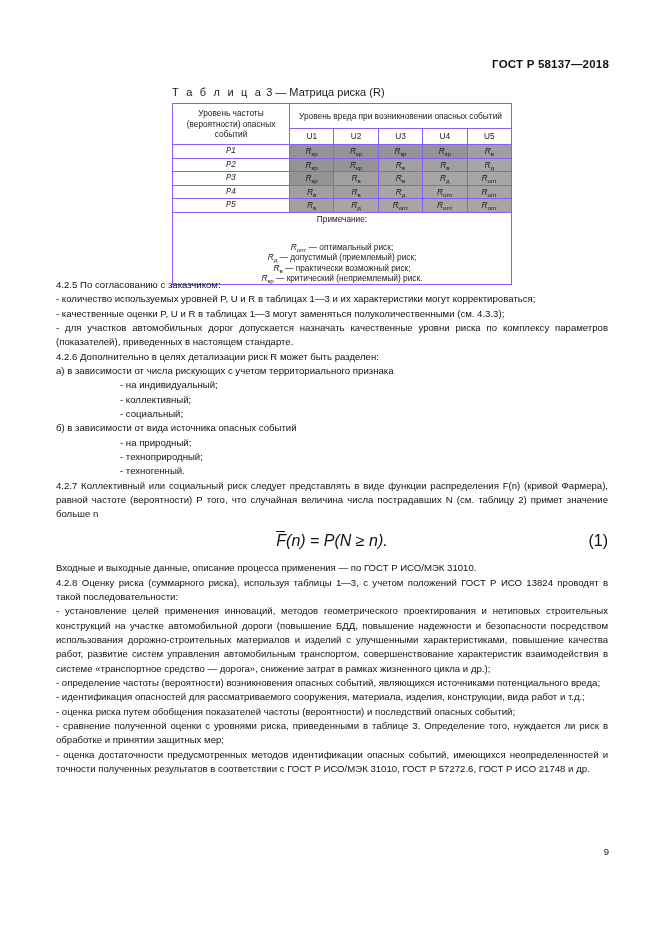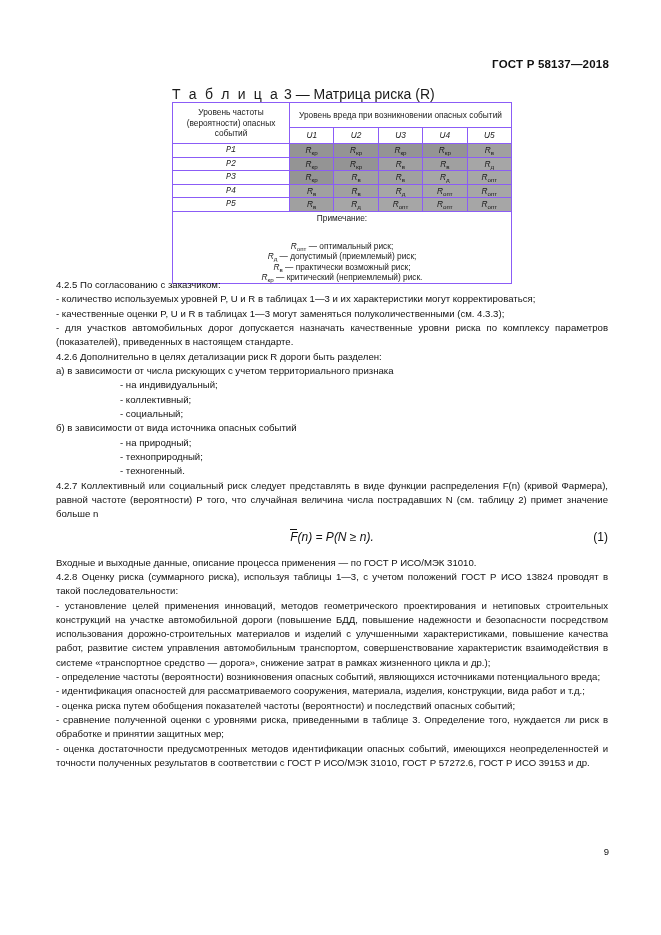--- a/index.html
+++ b/index.html
@@ -36,22 +36,23 @@
   }
 
   
   .table-wrap {
     position: absolute;
     left: 172px;
     top: 86px;
     width: 340px;
   }
   .table-caption {
-    font-size: 14px;
+    font-size: 11px;
     color: #1a1a1a;
+    margin-bottom: 5px;
     white-space: nowrap;
   }
   .table-caption .sp {
     letter-spacing: 2.2px;
   }
   table.risk {
     border-collapse: collapse;
     width: 340px;
     table-layout: fixed;
   }
@@ -68,21 +69,20 @@
   .hdr-left {
     width: 112px;
     height: 38px;
   }
   .hdr-right {
     height: 19px;
   }
   .u-col {
     width: 45.6px;
     height: 11px;
-    font-style: italic;
   }
   .p-cell {
     font-style: italic;
     height: 10.5px;
     background: #ffffff;
     font-family: Liberation Mono, monospace;
   }
   .m-cell {
     background: #9e9e9e;
     font-style: italic;
@@ -132,21 +132,21 @@
   .p-dash { text-indent: 22px; }
   .p-item-a { text-indent: 22px; }
   .p-sub {
     text-indent: 0;
     padding-left: 64px;
   }
   .formula {
     text-align: center;
     margin: 7px 0 9px 0;
     position: relative;
-    font-size: 12px;
+    font-size: 16px;
   }
   .formula .eq { font-style: italic; }
   .formula .num {
     position: absolute;
     right: 0;
     top: 0;
     font-style: normal;
   }
   .ovl {
     position: relative;
@@ -244,21 +244,21 @@
         </tr>
       </tbody>
     </table>
   </div>
 
   <div class="body">
     <p class="p-ind">4.2.5  По согласованию с заказчиком:</p>
     <p class="p-dash">- количество используемых уровней P, U и R в таблицах 1—3 и их характеристики могут корректироваться;</p>
     <p class="p-dash">- качественные оценки P, U и R в таблицах 1—3 могут заменяться полуколичественными (см. 4.3.3);</p>
     <p class="p-dash">- для участков автомобильных дорог допускается назначать качественные уровни риска по комплексу параметров (показателей), приведенных в настоящем стандарте.</p>
-    <p class="p-ind">4.2.6  Дополнительно в целях детализации риск R дороги быть разделен:</p>
+    <p class="p-ind">4.2.6  Дополнительно в целях детализации риск R может быть разделен:</p>
     <p class="p-item-a">а)  в зависимости от числа рискующих с учетом территориального признака</p>
     <p class="p-sub">- на индивидуальный;</p>
     <p class="p-sub">- коллективный;</p>
     <p class="p-sub">- социальный;</p>
     <p class="p-item-a">б)  в зависимости от вида источника опасных событий</p>
     <p class="p-sub">- на природный;</p>
     <p class="p-sub">- техноприродный;</p>
     <p class="p-sub">- техногенный.</p>
     <p class="p-ind">4.2.7  Коллективный или социальный риск следует представлять в виде функции распределения F(n) (кривой Фармера), равной частоте (вероятности) P того, что случайная величина числа пострадавших N (см. таблицу 2) примет значение больше n</p>
 
@@ -267,17 +267,17 @@
       <span class="num">(1)</span>
     </div>
 
     <p class="p-ind">Входные и выходные данные, описание процесса применения — по ГОСТ Р ИСО/МЭК 31010.</p>
     <p class="p-ind">4.2.8  Оценку риска (суммарного риска), используя таблицы 1—3, с учетом положений ГОСТ Р ИСО 13824 проводят в такой последовательности:</p>
     <p class="p-dash">- установление целей применения инноваций, методов геометрического проектирования и нетиповых строительных конструкций на участке автомобильной дороги (повышение БДД, повышение надежности и безопасности посредством использования дорожно-строительных материалов и изделий с улучшенными характеристиками, повышение качества работ, развитие систем управления автомобильным транспортом, совершенствование характеристик взаимодействия в системе «транспортное средство — дорога», снижение затрат в рамках жизненного цикла и др.);</p>
     <p class="p-dash">- определение частоты (вероятности) возникновения опасных событий, являющихся источниками потенциального вреда;</p>
     <p class="p-dash">- идентификация опасностей для рассматриваемого сооружения, материала, изделия, конструкции, вида работ и т.д.;</p>
     <p class="p-dash">- оценка риска путем обобщения показателей частоты (вероятности) и последствий опасных событий;</p>
     <p class="p-dash">- сравнение полученной оценки с уровнями риска, приведенными в таблице 3. Определение того, нуждается ли риск в обработке и принятии защитных мер;</p>
-    <p class="p-dash">- оценка достаточности предусмотренных методов идентификации опасных событий, имеющихся неопределенностей и точности полученных результатов в соответствии с ГОСТ Р ИСО/МЭК 31010, ГОСТ Р 57272.6, ГОСТ Р ИСО 39153 и др.</p>
+    <p class="p-dash">- оценка достаточности предусмотренных методов идентификации опасных событий, имеющихся неопределенностей и точности полученных результатов в соответствии с ГОСТ Р ИСО/МЭК 31010, ГОСТ Р 57272.6, ГОСТ Р ИСО 21748 и др.</p>
   </div>
 
   <div class="pagenum">9</div>
 </div>
 
 </body></html>

